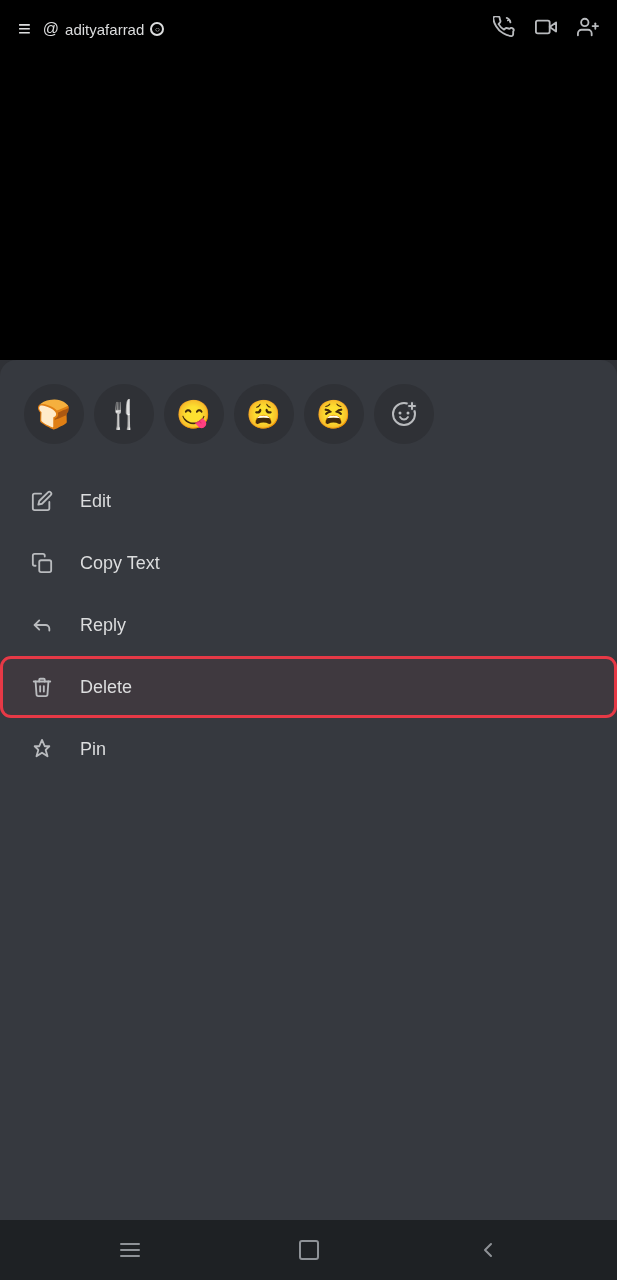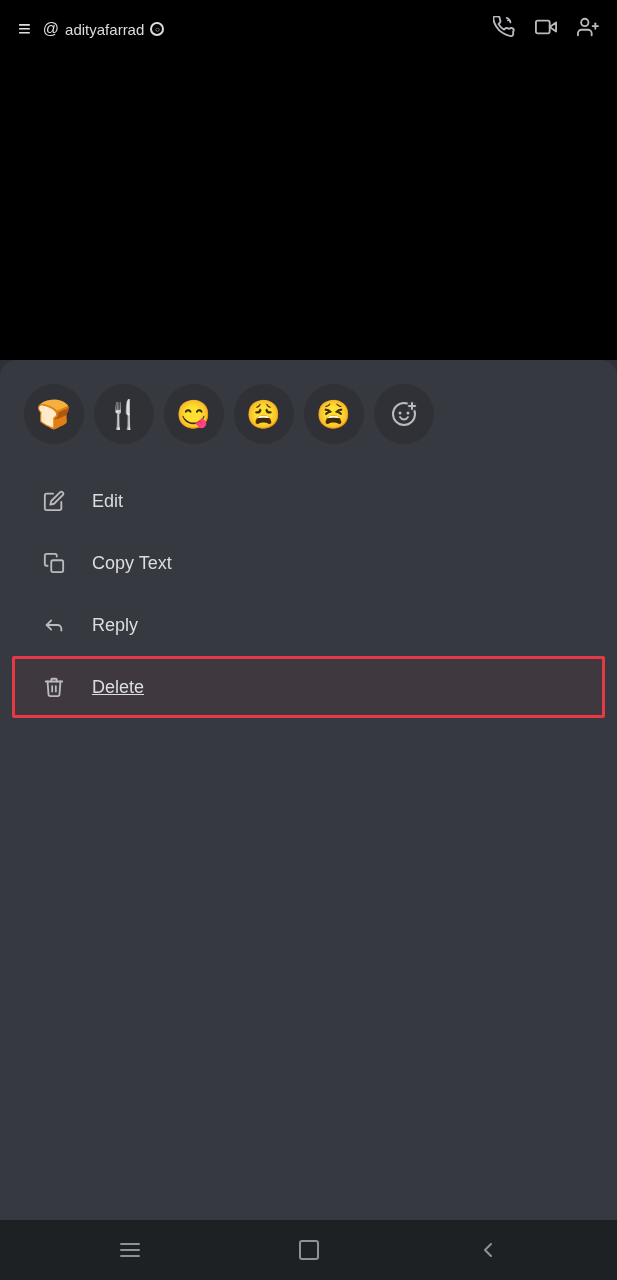--- a/index.html
+++ b/index.html
@@ -119,38 +119,37 @@
     .emoji-btn.add-more {
       background: #2f3136;
       color: #dcddde;
       font-size: 22px;
       position: relative;
     }
 
     
     .menu-list {
       list-style: none;
-      padding: 8px 12px;
+      padding: 8px 0;
     }
 
     .menu-item {
       display: flex;
       align-items: center;
       gap: 24px;
       padding: 20px 28px;
       cursor: pointer;
       position: relative;
     }
 
     .menu-item.delete-item {
       outline: 3px solid #e63946;
       outline-offset: -3px;
-      border-radius: 2px;
+      border-radius: 11px;
       background: rgba(230, 57, 70, 0.05);
-      text-decoration: underline;
     }
 
     .menu-icon {
       width: 28px;
       display: flex;
       align-items: center;
       justify-content: center;
       color: #b9bbbe;
       font-size: 20px;
       flex-shrink: 0;
@@ -296,20 +295,28 @@
           <polyline points="3 6 5 6 21 6"></polyline>
           <path d="M19 6l-1 14a2 2 0 01-2 2H8a2 2 0 01-2-2L5 6"></path>
           <path d="M10 11v6M14 11v6"></path>
           <path d="M9 6V4a1 1 0 011-1h4a1 1 0 011 1v2"></path>
         </svg>
       </span>
       <span class="menu-label">Delete</span>
     </li>
 
 
+    <li class="menu-item">
+      <span class="menu-icon">
+        <svg class="icon-svg" viewBox="0 0 24 24" stroke="#b9bbbe" fill="none">
+          <path d="M12 2l3 7h5l-4 4 2 7-6-4-6 4 2-7-4-4h5z" stroke-linejoin="round"></path>
+        </svg>
+      </span>
+      <span class="menu-label">Pin</span>
+    </li>
 
 
   </ul>
 
   <div class="bottom-nav">
     <span class="nav-icon">
       <svg width="24" height="24" viewBox="0 0 24 24" fill="none" stroke="#8e9297" stroke-width="2" stroke-linecap="round">
         <line x1="3" y1="6" x2="21" y2="6"></line>
         <line x1="3" y1="12" x2="21" y2="12"></line>
         <line x1="3" y1="18" x2="21" y2="18"></line>

